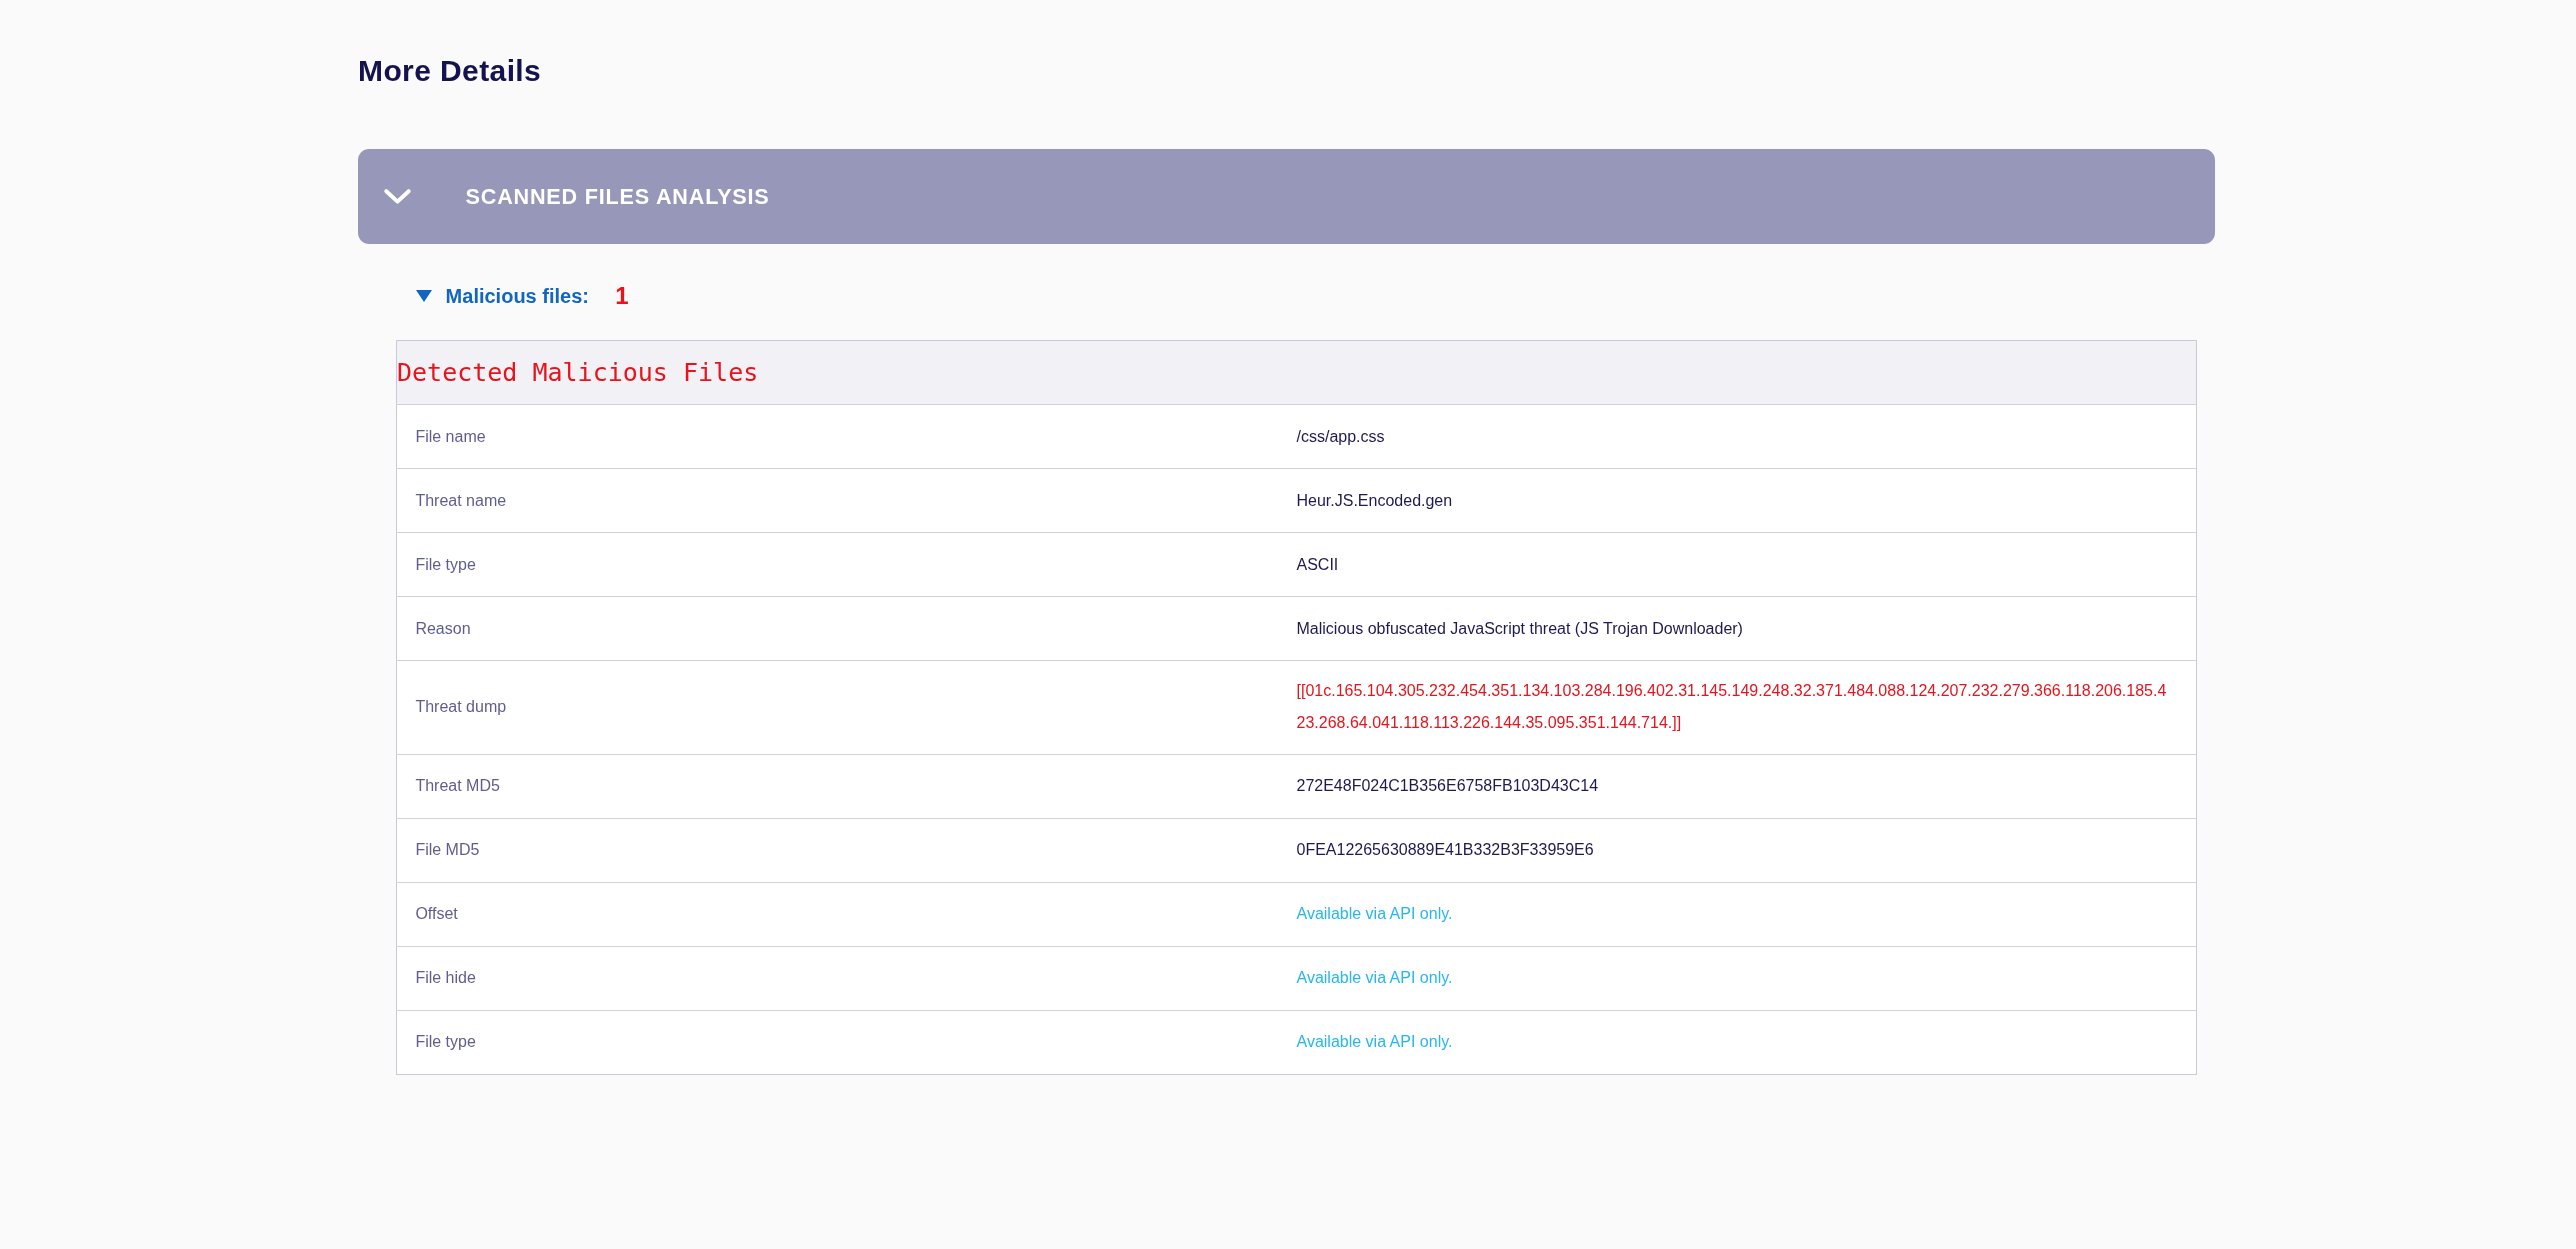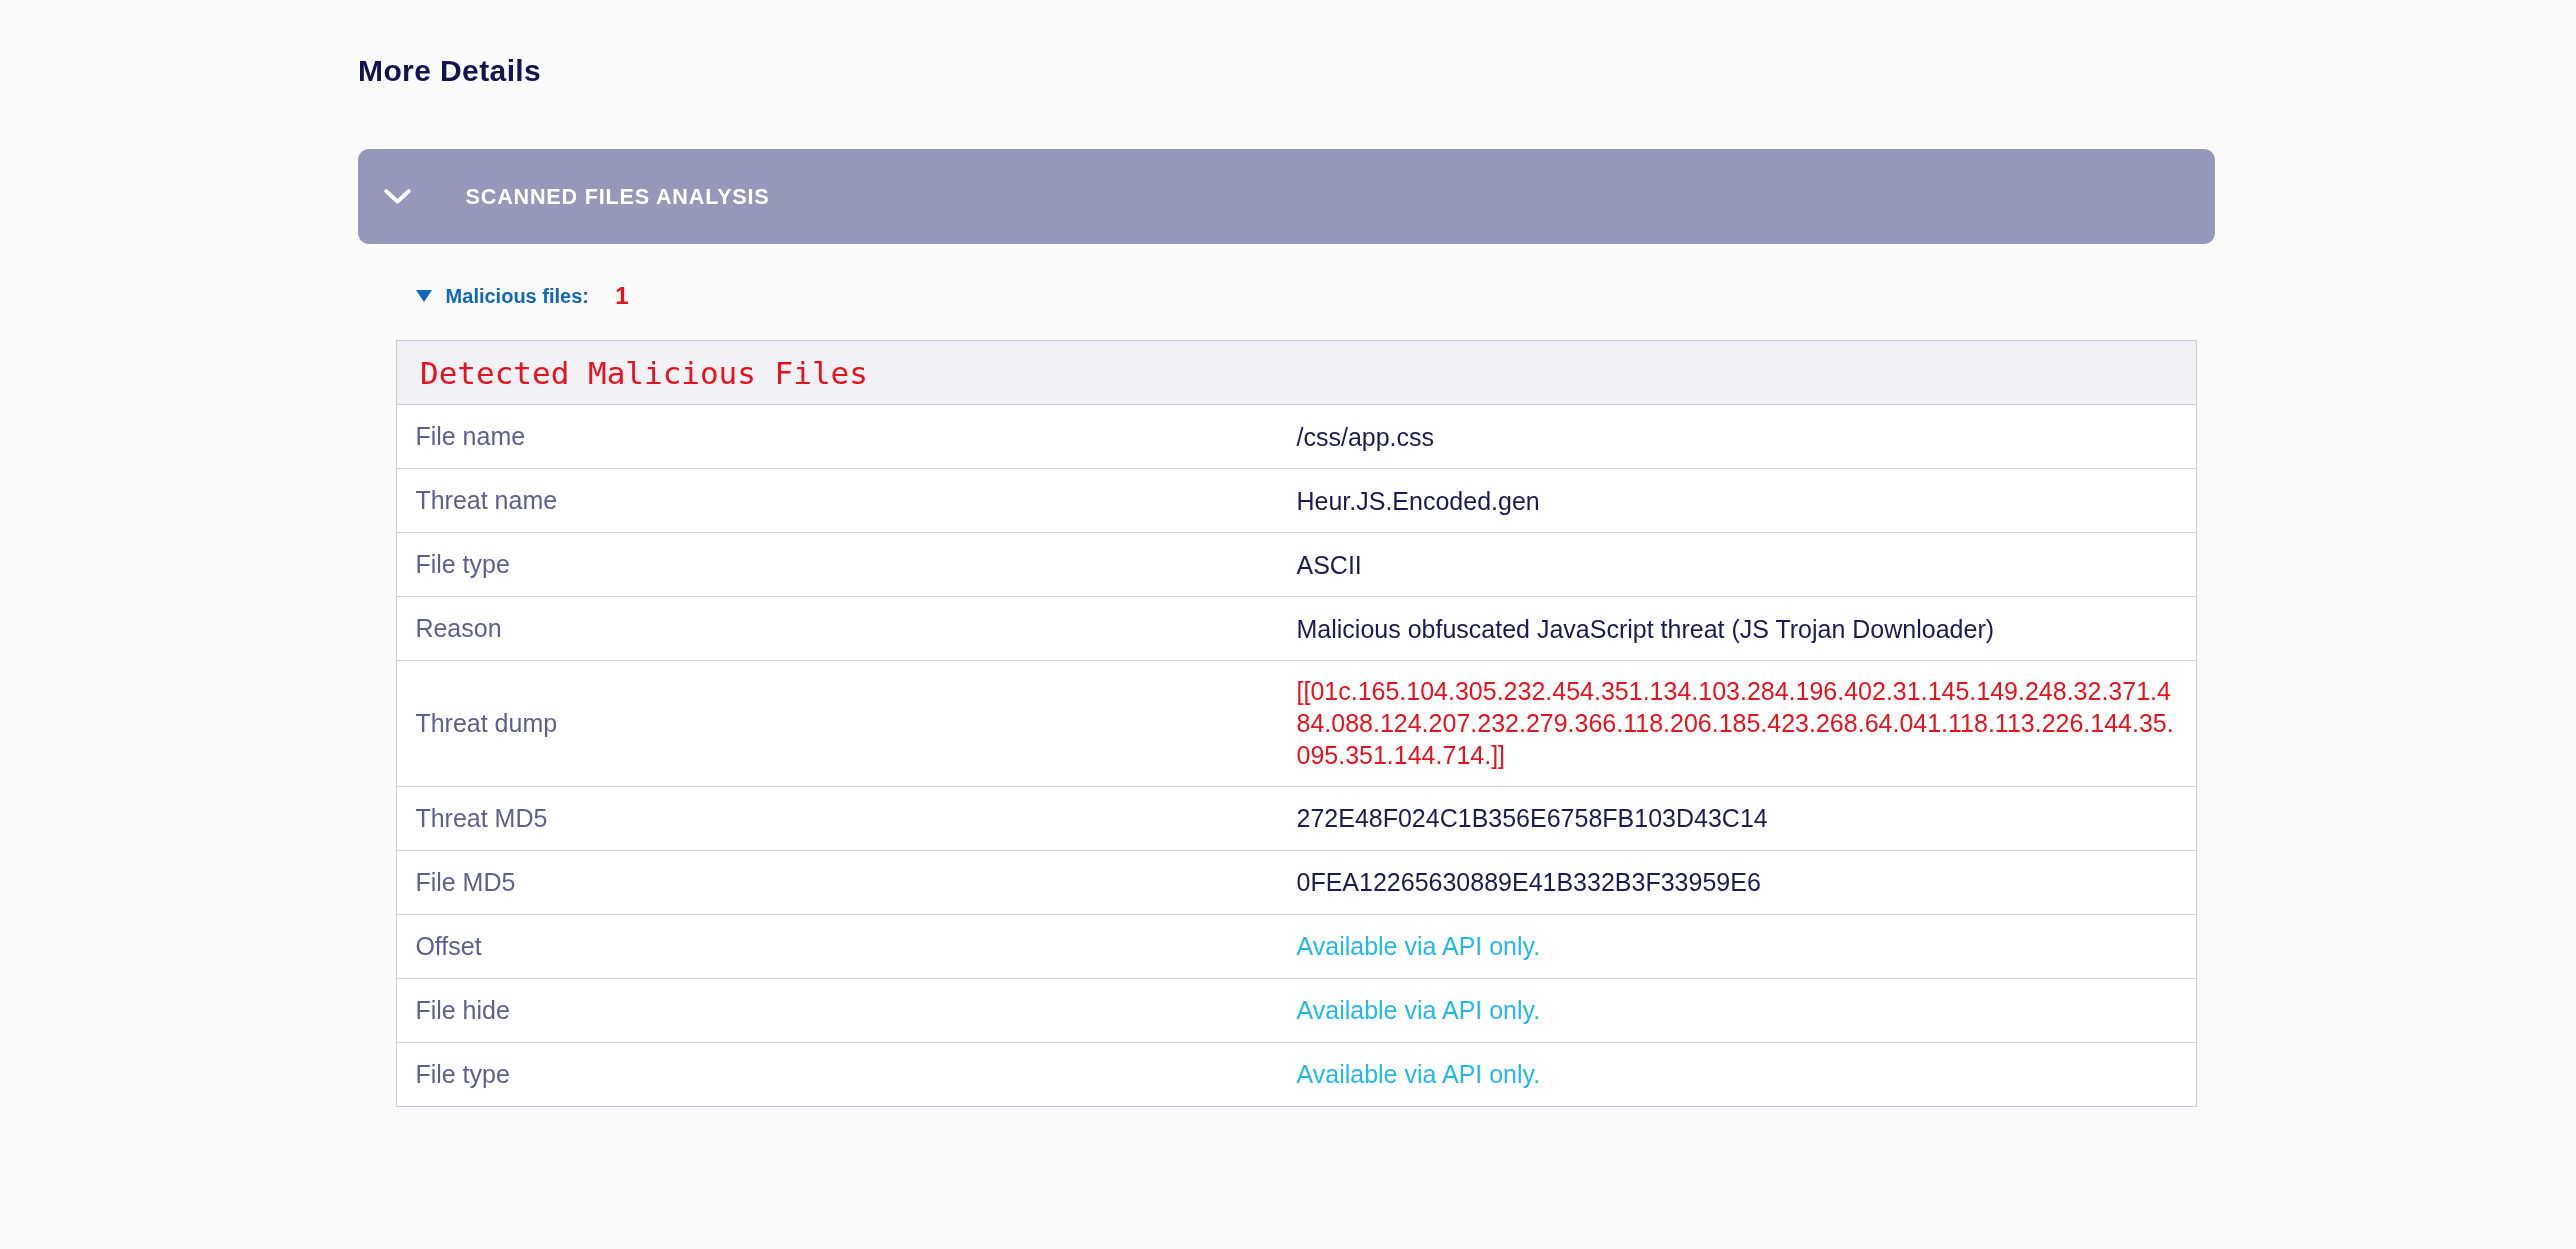--- a/index.html
+++ b/index.html
@@ -77,27 +77,27 @@
   }
   table.details th, table.details td {
     border-top: 1.6px solid #cfcfe0;
     vertical-align: middle;
   }
   table.details thead th {
     border-top: none;
     height: 64px;
     background: #f1f1f6;
     text-align: left;
-    padding-left: 23px;
+    padding-left: 0;
     font-family: "DejaVu Sans Mono", monospace;
     font-weight: 400;
-    font-size: 31px;
+    font-size: 25px;
     color: #e8131c;
   }
-  table.details td { height: 64px; font-size: 25px; }
+  table.details td { height: 64px; font-size: 16px; }
   td.lbl {
     width: 303px;
     padding-left: 18.4px;
     color: #5e5f90;
   }
   td.val {
     color: #1c1b52;
     padding-right: 21px;
     word-break: break-all;
     line-height: 32px;

